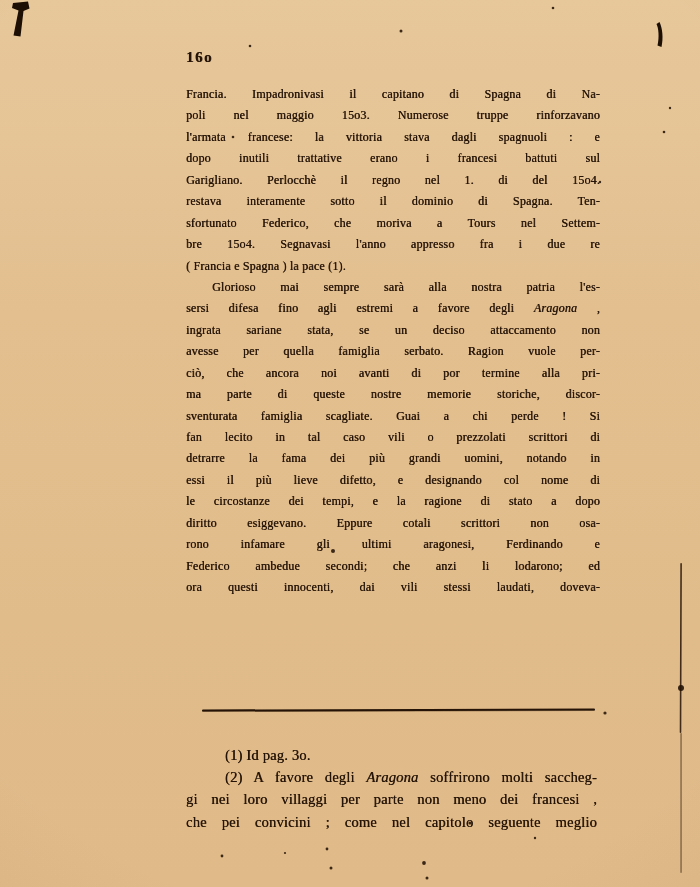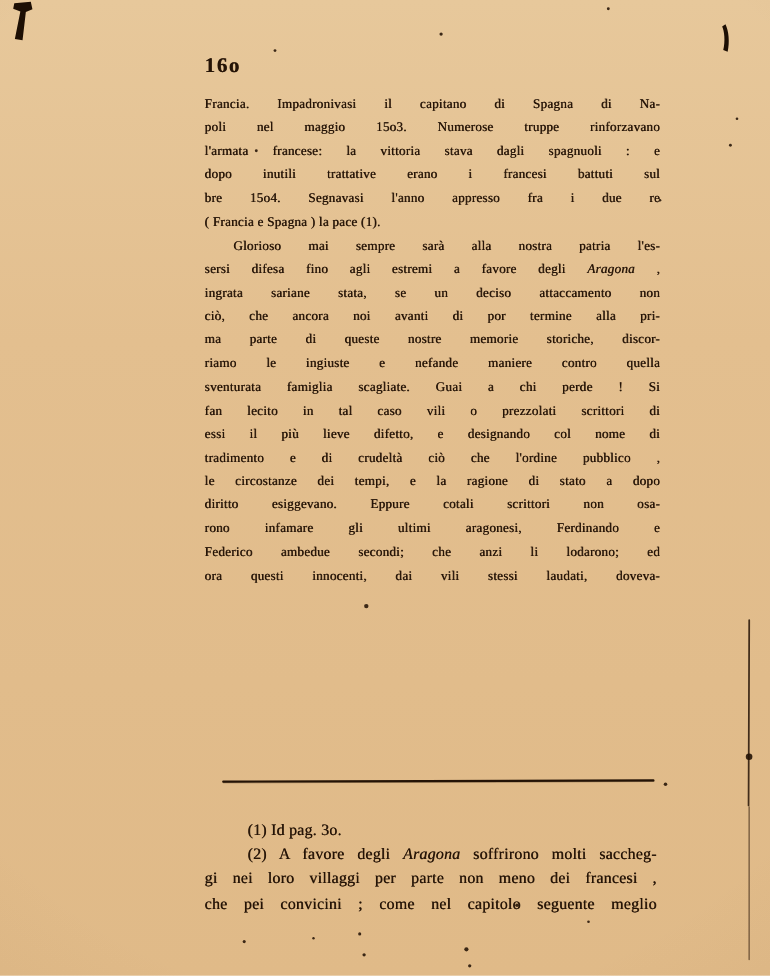--- a/index.html
+++ b/index.html
@@ -8,21 +8,21 @@
     background:linear-gradient(180deg,#e7c89b 0%,#e3bf8f 35%,#e1bc8b 70%,#e0ba88 100%);
     font-family:"Liberation Serif", serif;
     color:#241306;
   }
   .vignette{
     position:absolute;inset:0;pointer-events:none;
     background:radial-gradient(130% 105% at 50% 45%, rgba(0,0,0,0) 55%, rgba(110,70,30,0.13) 100%);
   }
   .pagenum{
     position:absolute;left:186px;top:49px;
-    font-size:19px;font-weight:bold;letter-spacing:1.5px;
+    font-size:15px;font-weight:bold;letter-spacing:1.5px;
     text-shadow:0.4px 0 0 rgba(36,19,6,0.8);
   }
   .bodytext{
     position:absolute;left:186px;top:84px;width:414px;
     font-size:12px;letter-spacing:0.2px;
   }
   .ln{
     height:21.45px;line-height:21.45px;
     text-align:justify;text-align-last:justify;
     white-space:normal;overflow:visible;
@@ -54,33 +54,36 @@
 
 <div class="vignette"></div>
 
 <div class="pagenum">16o</div>
 
 <div class="bodytext">
   <div class="ln">Francia. Impadronivasi il capitano di Spagna di Na-</div>
   <div class="ln">poli nel maggio 15o3. Numerose truppe rinforzavano</div>
   <div class="ln">l'armata francese: la vittoria stava dagli spagnuoli : e</div>
   <div class="ln">dopo inutili trattative erano i francesi battuti sul</div>
+  <div class="ln">Garigliano. Perlocchè il regno nel 1. di del 15o4.</div>
+  <div class="ln">restava interamente sotto il dominio di Spagna. Ten-</div>
+  <div class="ln">sfortunato Federico, che moriva a Tours nel Settem-</div>
   <div class="ln">bre 15o4. Segnavasi l'anno appresso fra i due re</div>
   <div class="ln endpara">( Francia e Spagna ) la pace (1).</div>
 
   <div class="ln indent">Glorioso mai sempre sarà alla nostra patria l'es-</div>
   <div class="ln"><span>sersi difesa fino agli estremi a favore degli </span><span class="em">Aragona</span><span> ,</span></div>
   <div class="ln">ingrata sariane stata, se un deciso attaccamento non</div>
+  <div class="ln">avesse per quella famiglia serbato. Ragion vuole per-</div>
   <div class="ln">ciò, che ancora noi avanti di por termine alla pri-</div>
   <div class="ln">ma parte di queste nostre memorie storiche, discor-</div>
-  <div class="ln">riamo le ingiuste e nefande maniere contro quella</div>
   <div class="ln">sventurata famiglia scagliate. Guai a chi perde ! Si</div>
   <div class="ln">fan lecito in tal caso vili o prezzolati scrittori di</div>
+  <div class="ln">detrarre la fama dei più grandi uomini, notando in</div>
   <div class="ln">essi il più lieve difetto, e designando col nome di</div>
-  <div class="ln">tradimento e di crudeltà ciò che l'ordine pubblico ,</div>
   <div class="ln">le circostanze dei tempi, e la ragione di stato a dopo</div>
   <div class="ln">diritto esiggevano. Eppure cotali scrittori non osa-</div>
   <div class="ln">rono infamare gli ultimi aragonesi, Ferdinando e</div>
   <div class="ln">Federico ambedue secondi; che anzi li lodarono; ed</div>
   <div class="ln">ora questi innocenti, dai vili stessi laudati, doveva-</div>
 </div>
 
 <div class="footrule"></div>
 
 <div class="footnotes">

